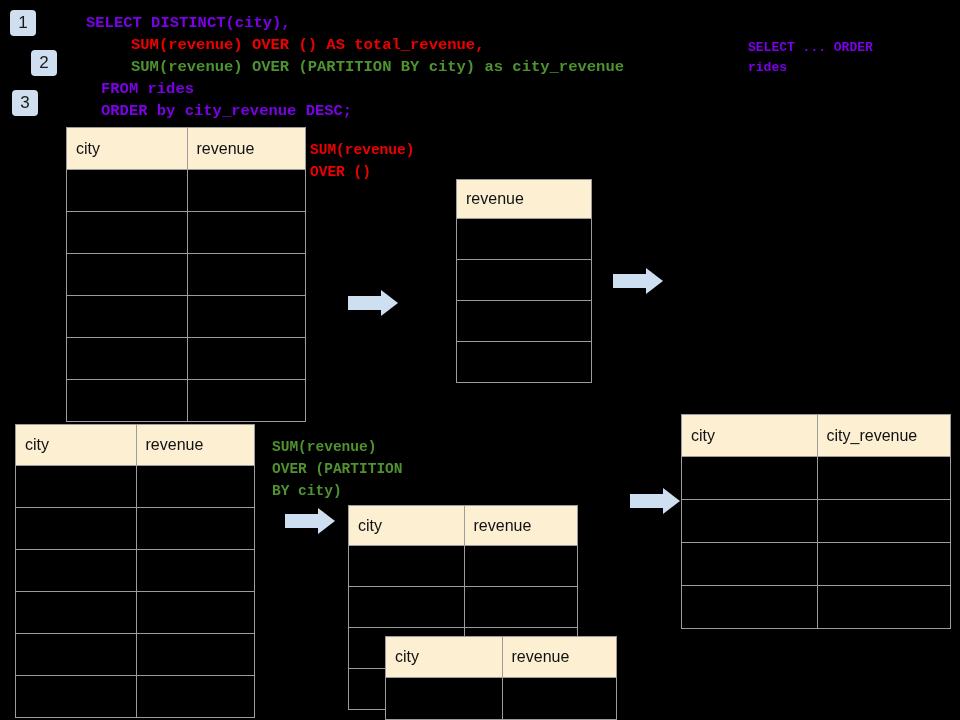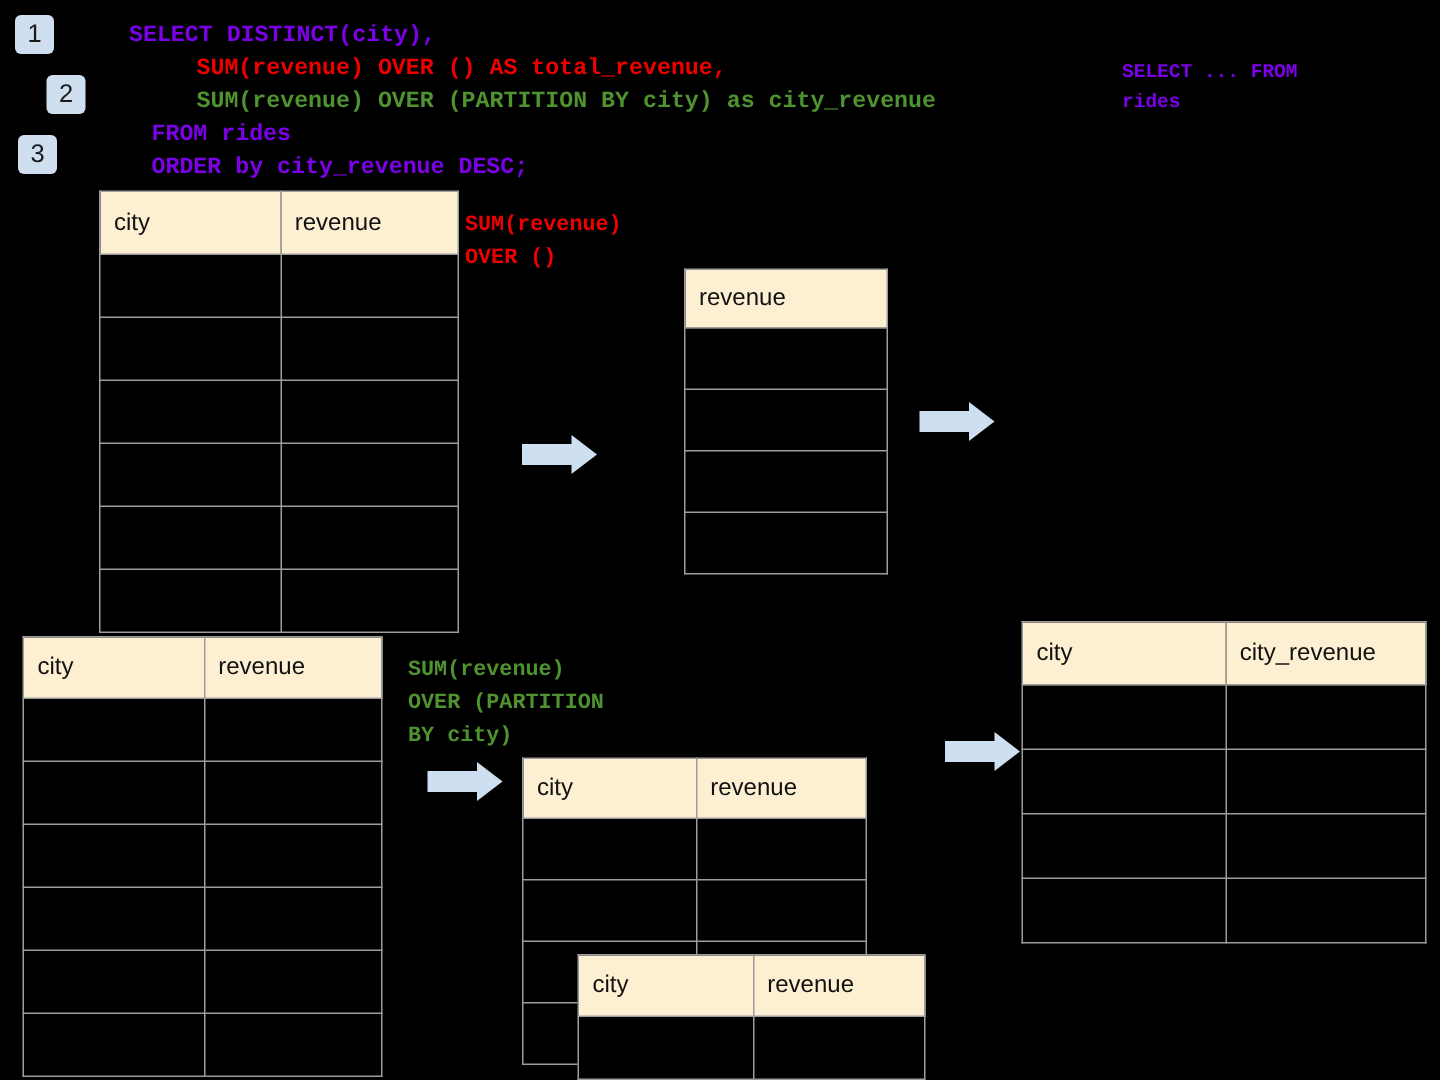--- a/index.html
+++ b/index.html
@@ -291,21 +291,21 @@
     </div>
     <div class="arrow" style="left: 285px; top: 508px;">
       <div class="shaft" style="background: rgb(206, 223, 242);"></div>
       <div class="head" style="border-left-color: rgb(206, 223, 242);"></div>
     </div>
     <div class="arrow" style="left: 630px; top: 488px;">
       <div class="shaft" style="background: rgb(206, 223, 242);"></div>
       <div class="head" style="border-left-color: rgb(206, 223, 242);"></div>
     </div>
     <div class="sql-block" style="left: 86px; top: 12px;"><div class="sql-line" style="color: rgb(124, 0, 232); padding-left: 0px;">SELECT DISTINCT(city),</div><div class="sql-line" style="color: rgb(239, 0, 0); padding-left: 45px;">SUM(revenue) OVER () AS total_revenue,</div><div class="sql-line" style="color: rgb(79, 147, 48); padding-left: 45px;">SUM(revenue) OVER (PARTITION BY city) as city_revenue</div><div class="sql-line" style="color: rgb(124, 0, 232); padding-left: 15px;">FROM rides</div><div class="sql-line" style="color: rgb(124, 0, 232); padding-left: 15px;">ORDER by city_revenue DESC;</div></div>
-    <div class="annot-sm" style="left: 748px; top: 38px; color: rgb(124, 0, 232);">SELECT ... FROM
+    <div class="annot-sm" style="left: 748px; top: 38px; color: rgb(124, 0, 232);">SELECT ... ORDER
 rides</div>
     <div class="annot" style="left: 310px; top: 139px; color: rgb(239, 0, 0);">SUM(revenue)
 OVER ()</div>
     <div class="annot" style="left: 272px; top: 436px; color: rgb(79, 147, 48);">SUM(revenue)
 OVER (PARTITION
 BY city)</div>
     <div class="badge" style="left: 10px; top: 10px; background: rgb(207, 223, 240);">1</div>
     <div class="badge" style="left: 31px; top: 50px; background: rgb(207, 223, 240);">2</div>
     <div class="badge" style="left: 12px; top: 90px; background: rgb(207, 223, 240);">3</div>
   </div>

